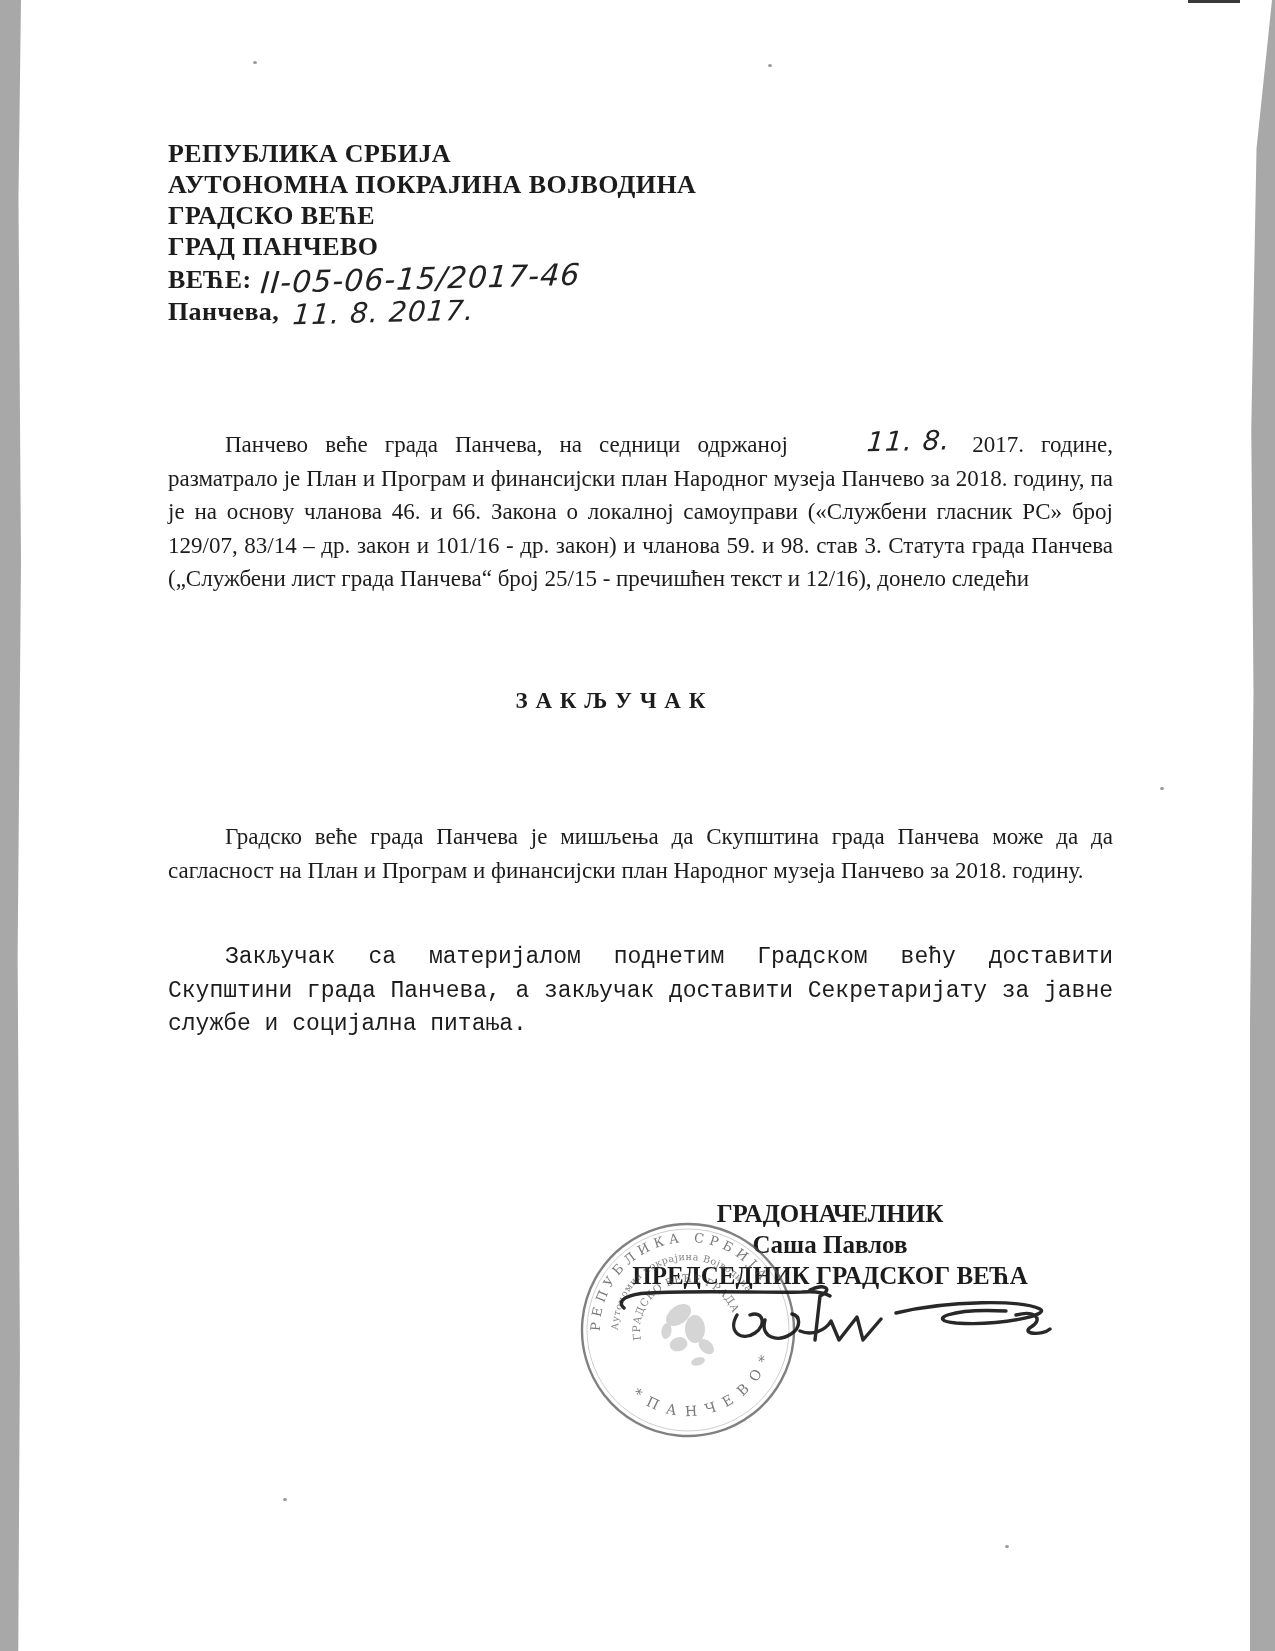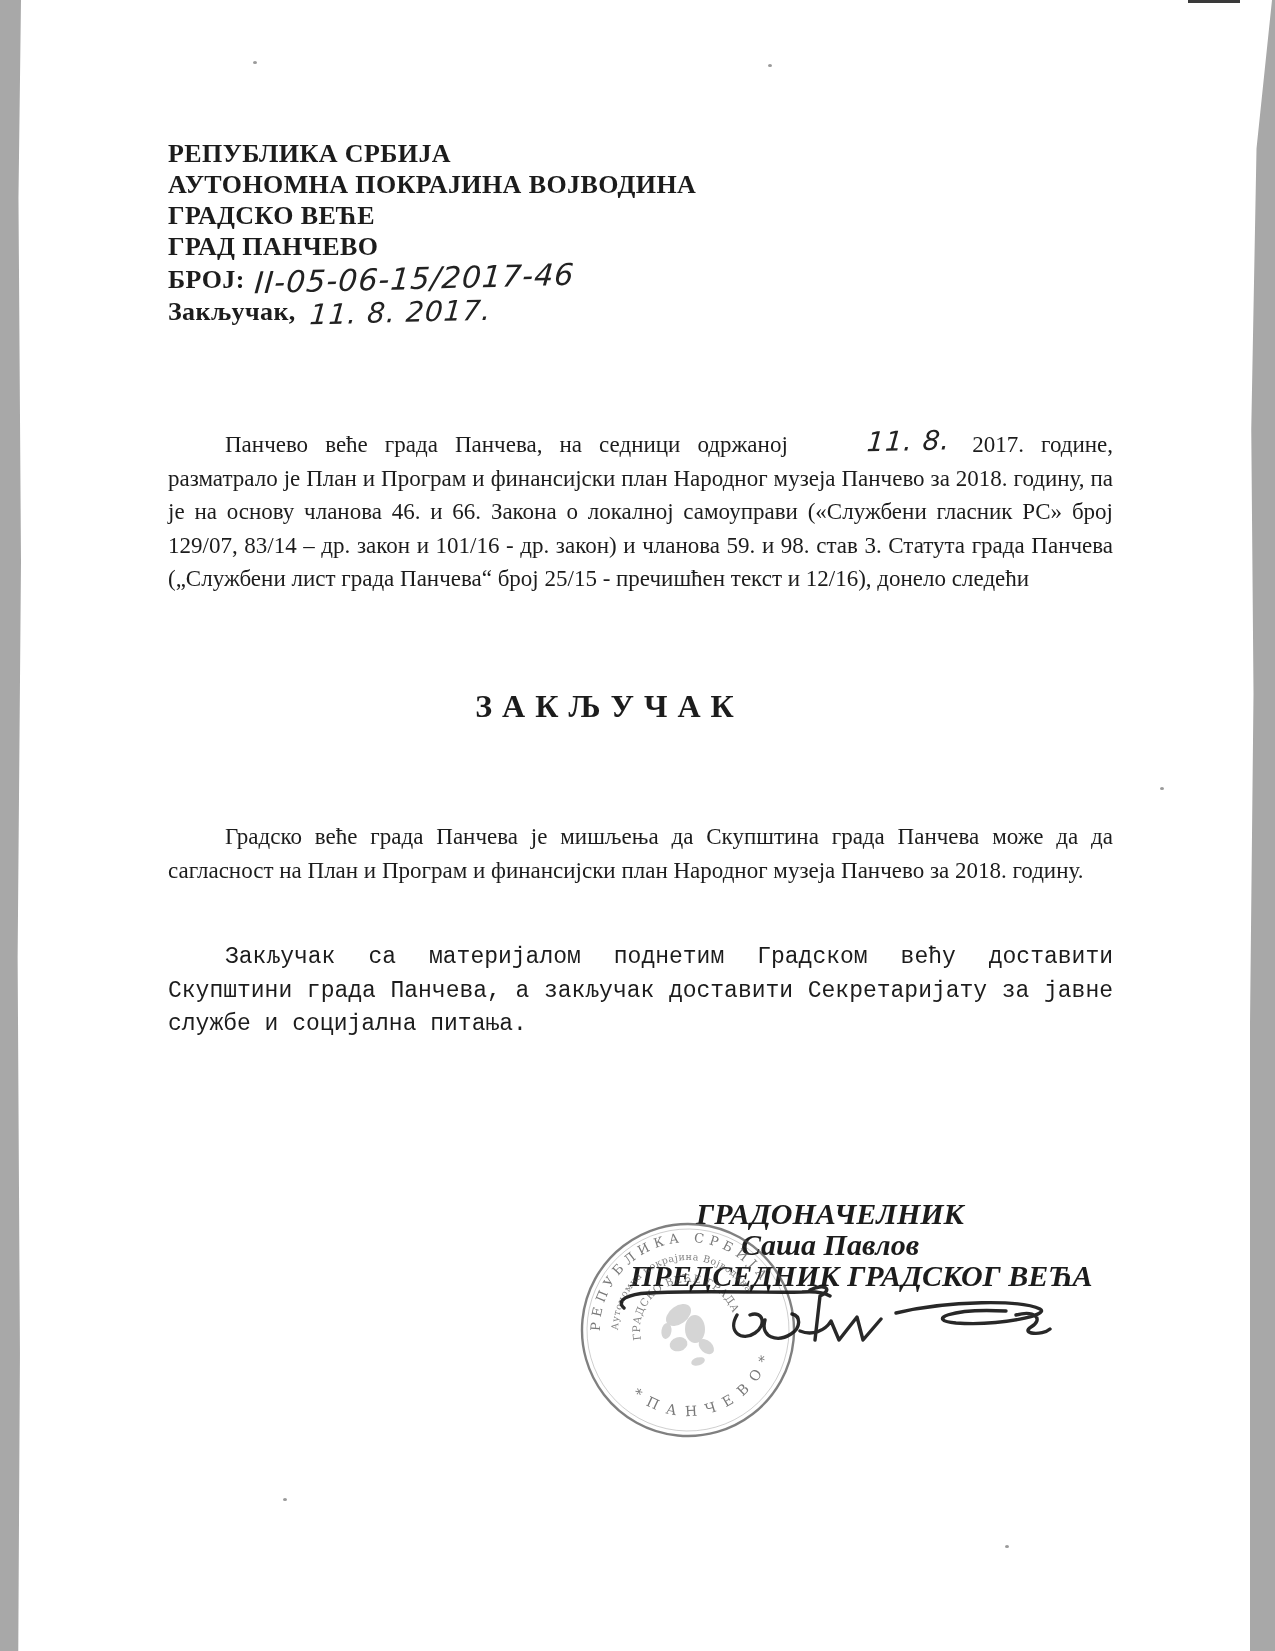--- a/index.html
+++ b/index.html
@@ -58,31 +58,30 @@
   .para {
     position: absolute; left: 168px; width: 945px;
     font-size: 23px; line-height: 33.5px;
     text-align: justify; text-indent: 57px;
     margin: 0;
   }
   .p1 { top: 426px; }
   .p2 { top: 812px; margin-top: 8px; }
   .p3 { top: 941px; font-family: Liberation Mono, monospace; }
   .heading {
-    position: absolute; left: 160px; top: 688px; width: 890px;
+    position: absolute; left: 166px; top: 688px; width: 890px;
     margin: 0; text-align: center;
-    font-size: 32px; font-weight: bold; letter-spacing: 1px;
+    font-size: 23px; font-weight: bold; letter-spacing: 1px;
   }
   
   .sigblock {
     position: absolute; left: 630px; top: 1198px; width: 400px;
     text-align: center; font-weight: bold;
-    font-size: 30px; line-height: 31px;
+    font-size: 25px; line-height: 31px;
     white-space: nowrap;
-    font-style: italic;
   }
   .stamp-svg {
     position: absolute; left: 571px; top: 1213px;
     width: 234px; height: 234px;
   }
   .sig-svg {
     position: absolute; left: 598px; top: 1272px;
     width: 462px; height: 84px;
   }
   .stamp-text {
@@ -104,24 +103,24 @@
   <div class="speck" style="left:1160px; top:787px;"></div>
   <div class="speck" style="left:1005px; top:1545px;"></div>
   <div class="speck" style="left:283px; top:1498px;"></div>
 
   <header class="letterhead">
     <div class="lh-row">РЕПУБЛИКА СРБИЈА</div>
     <div class="lh-row">АУТОНОМНА ПОКРАЈИНА ВОЈВОДИНА</div>
     <div class="lh-row">ГРАДСКО ВЕЋЕ</div>
     <div class="lh-row">ГРАД ПАНЧЕВО</div>
     <div class="lh-row">
-      <span>БРОЈ:</span><span class="hand hand-num">II-05-06-15/2017-46</span>
+      <span>ВЕЋЕ:</span><span class="hand hand-num">II-05-06-15/2017-46</span>
     </div>
     <div class="lh-row">
-      <span>Закључак,</span><span class="hand hand-date">11. 8. 2017.</span>
+      <span>Панчева,</span><span class="hand hand-date">11. 8. 2017.</span>
     </div>
   </header>
 
   <p class="para p1">
     <span>Панчево веће града Панчева, на седници одржаној</span>
     <span class="hand hand-inline">11. 8.</span>
     <span>2017. године, разматрало је План и Програм и финансијски план Народног музеја Панчево за 2018. годину, па је на основу чланова 46. и 66. Закона о локалној самоуправи («Службени гласник РС» број 129/07, 83/14 – др. закон и 101/16 - др. закон) и чланова 59. и 98. став 3. Статута града Панчева („Службени лист града Панчева“ број 25/15 - пречишћен текст и 12/16), донело следећи</span>
   </p>
 
   <h1 class="heading">З А К Љ У Ч А К</h1>

